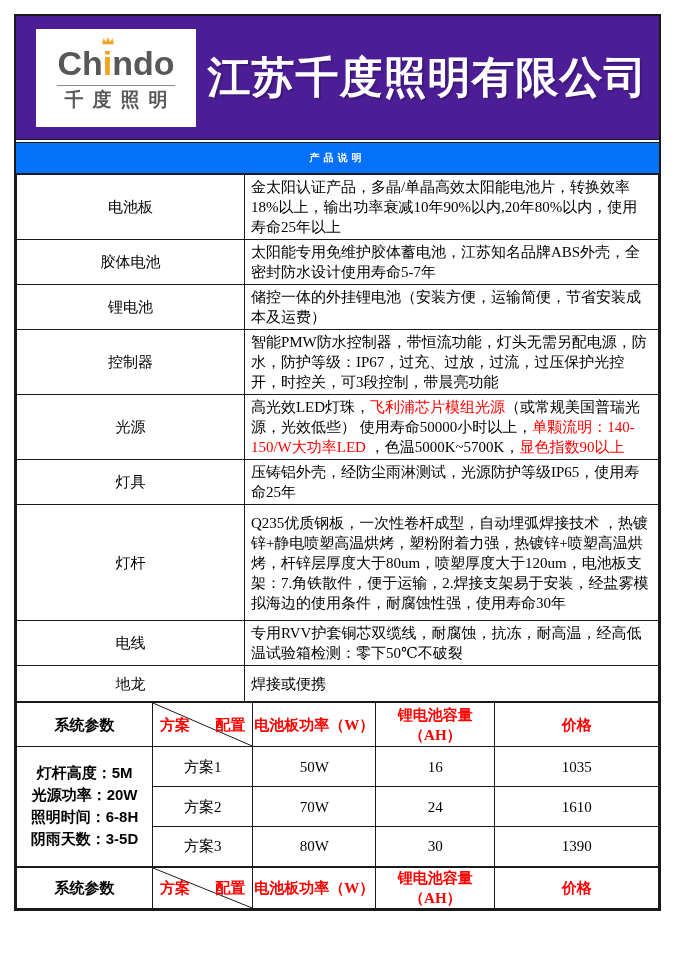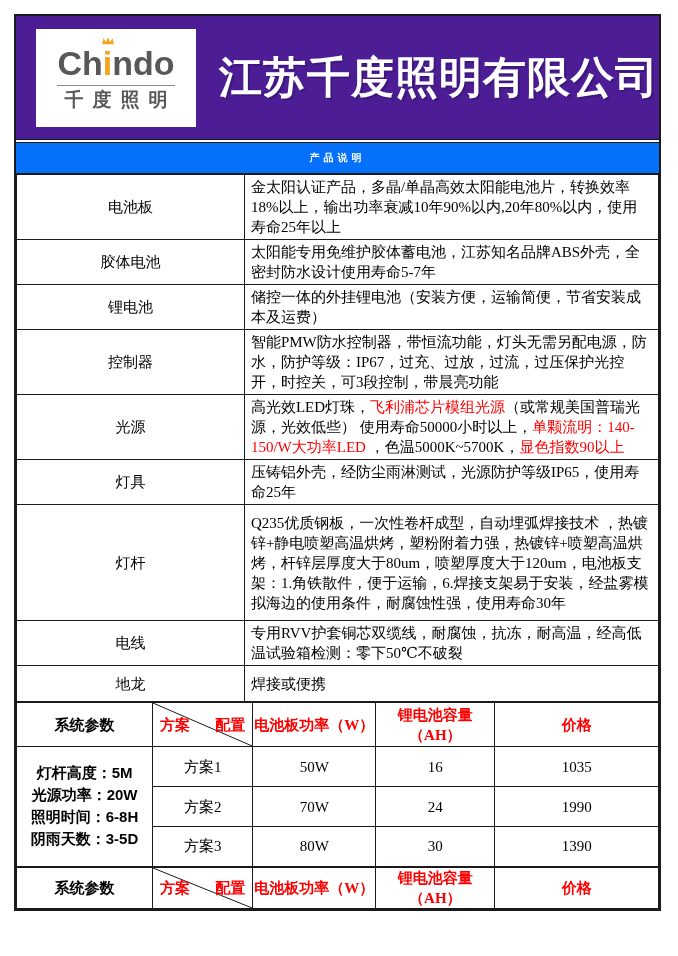--- a/index.html
+++ b/index.html
@@ -46,21 +46,21 @@
   .logo-rule {
     width: 118px; border-top: 1.5px solid #8a8a8a;
     margin: 5px 0 4px 0;
   }
   .logo-sub {
     font-size: 19px; font-weight: bold; color: #595757;
     letter-spacing: 9px; margin-right: -9px; line-height: 1;
   }
   .company-title {
     flex: 1 1 auto;
-    text-align: right;
+    text-align: center;
     color: #ffffff;
     font-family: "Liberation Sans", "DejaVu Sans", sans-serif;
     font-weight: bold;
     font-size: 43px;
     letter-spacing: 1px;
     text-shadow: 2px 2px 0 rgba(0,0,0,0.18);
   }
   
   .product-banner {
     margin-top: 2px;
@@ -153,21 +153,21 @@
     <tr>
       <td class="label" style="height:64px">光源</td>
       <td class="value"><span style="color: rgb(0, 0, 0);">高光效LED灯珠，</span><span style="color: rgb(255, 0, 0);">飞利浦芯片模组光源</span><span style="color: rgb(0, 0, 0);">（或常规美国普瑞光源，光效低些） 使用寿命50000小时以上，</span><span style="color: rgb(255, 0, 0);">单颗流明：140-150/W大功率LED</span><span style="color: rgb(0, 0, 0);"> ，色温5000K~5700K，</span><span style="color: rgb(255, 0, 0);">显色指数90以上</span></td>
     </tr>
     <tr>
       <td class="label" style="height:44px">灯具</td>
       <td class="value"><span style="color: rgb(0, 0, 0);">压铸铝外壳，经防尘雨淋测试，光源防护等级IP65，使用寿命25年</span></td>
     </tr>
     <tr>
       <td class="label" style="height:116px">灯杆</td>
-      <td class="value"><span style="color: rgb(0, 0, 0);">Q235优质钢板，一次性卷杆成型，自动埋弧焊接技术 ，热镀锌+静电喷塑高温烘烤，塑粉附着力强，热镀锌+喷塑高温烘烤，杆锌层厚度大于80um，喷塑厚度大于120um，电池板支架：1.角铁散件，便于运输，6.焊接支架易于安装，经盐雾模拟海边的使用条件，耐腐蚀性强，使用寿命30年</span></td>
+      <td class="value"><span style="color: rgb(0, 0, 0);">Q235优质钢板，一次性卷杆成型，自动埋弧焊接技术 ，热镀锌+静电喷塑高温烘烤，塑粉附着力强，热镀锌+喷塑高温烘烤，杆锌层厚度大于80um，喷塑厚度大于120um，电池板支架：7.角铁散件，便于运输，2.焊接支架易于安装，经盐雾模拟海边的使用条件，耐腐蚀性强，使用寿命30年</span></td>
     </tr>
     <tr>
       <td class="label" style="height:44px">电线</td>
       <td class="value"><span style="color: rgb(0, 0, 0);">专用RVV护套铜芯双缆线，耐腐蚀，抗冻，耐高温，经高低温试验箱检测：零下50℃不破裂</span></td>
     </tr>
     <tr>
       <td class="label" style="height:36px">地龙</td>
       <td class="value"><span style="color: rgb(0, 0, 0);">焊接或便携</span></td>
     </tr>
   </tbody>
@@ -196,21 +196,21 @@
 阴雨天数：3-5D</td>
       <td class="c2">方案1</td>
       <td class="c3">50W</td>
       <td class="c4">16</td>
       <td class="c5">1035</td>
     </tr>
     <tr class="plan-row">
       <td class="c2">方案2</td>
       <td class="c3">70W</td>
       <td class="c4">24</td>
-      <td class="c5">1990</td>
+      <td class="c5">1610</td>
     </tr>
     <tr class="plan-row">
       <td class="c2">方案3</td>
       <td class="c3">80W</td>
       <td class="c4">30</td>
       <td class="c5">1390</td>
     </tr>
     <tr class="hrow bottom">
       <td class="c1">系统参数</td>
       <td class="c2 diag-cell">

